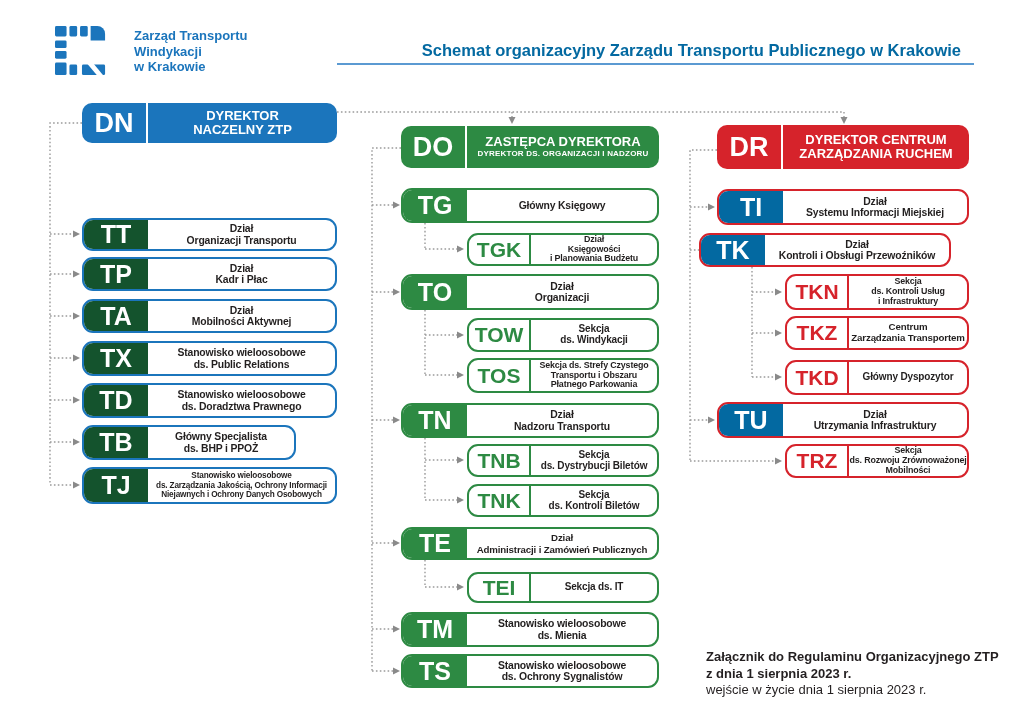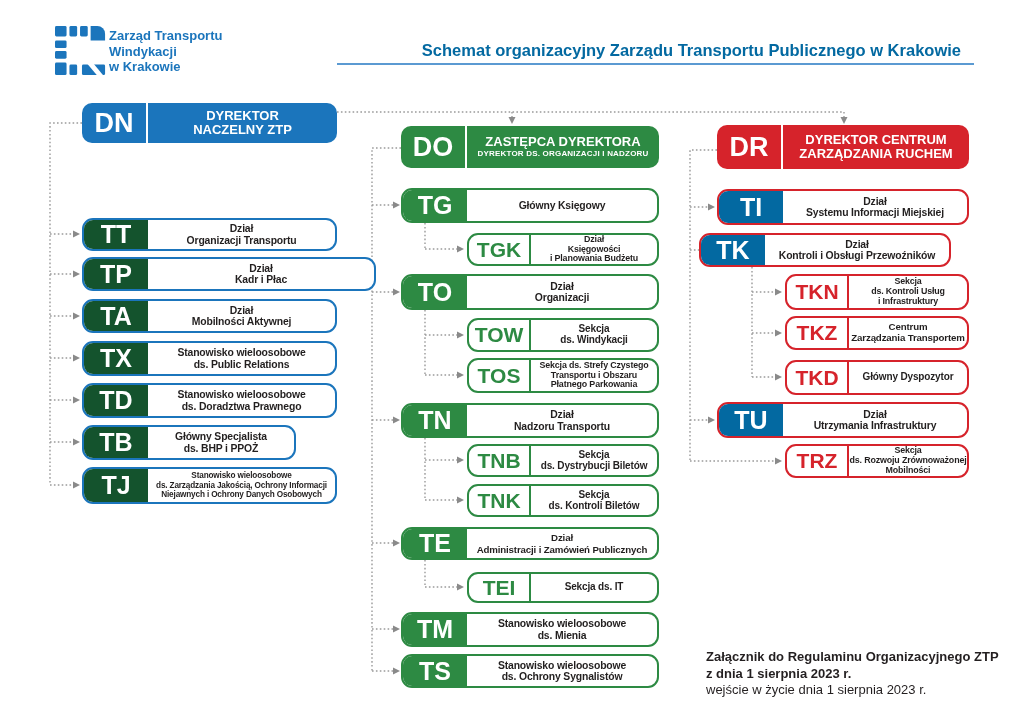--- a/index.html
+++ b/index.html
@@ -1,20 +1,20 @@
 <!DOCTYPE html>
 <html><head>
 <meta charset="utf-8">
 <style>
   *{margin:0;padding:0;box-sizing:border-box}
   html,body{width:1024px;height:726px}
   body{font-family:"Liberation Sans",sans-serif;background:#ffffff;color:#221f1f;overflow:hidden}
   .page{position:relative;width:1024px;height:726px;background:#fff;overflow:hidden}
   .wires{position:absolute;left:0;top:0;z-index:0}
-  .logo{position:absolute;left:55px;top:24px;display:flex;gap:2px;z-index:2}
+  .logo{position:absolute;left:55px;top:24px;display:flex;gap:27px;z-index:2}
   .logo-text{font-size:13px;font-weight:bold;color:#1b75bc;line-height:15.5px;padding-top:4px;white-space:nowrap}
   .title{position:absolute;top:41px;right:63px;font-size:16.5px;font-weight:bold;color:#0369a1;z-index:2;white-space:nowrap}
   .rule{position:absolute;left:337px;top:63px;width:637px;height:2px;background:#5b9ad2;z-index:2}
   .box{position:absolute;display:flex;align-items:stretch;overflow:hidden;z-index:1}
   .head{border-radius:10px;color:#fff}
   .head .code{flex:0 0 66px;display:flex;align-items:center;justify-content:center;font-weight:bold;font-size:27px;border-right:2px solid #fff}
   .head .label{flex:1;display:flex;flex-direction:column;align-items:center;justify-content:center;font-weight:bold;text-align:center}
   .head .t1{font-size:13px;line-height:14.5px;white-space:nowrap}
   .head .t2{font-size:8px;line-height:10px;letter-spacing:.2px;white-space:nowrap}
   .b.head{background:#1b75bc}.g.head{background:#2d8a43}.r.head{background:#d6232b}
@@ -126,21 +126,21 @@
     </div>
   </div>
 
   <div class="box lv1 b" style="left:82px;top:218px;width:255px;height:33px">
     <div class="code">TT</div>
     <div class="lbl">
       <div>Dział</div>
       <div>Organizacji Transportu</div>
     </div>
   </div>
-  <div class="box lv1 b" style="left:82px;top:257px;width:294px;height:34px">
+  <div class="box lv1 b" style="left:82px;top:257px;width:255px;height:34px">
     <div class="code">TP</div>
     <div class="lbl">
       <div>Dział</div>
       <div>Kadr i Płac</div>
     </div>
   </div>
   <div class="box lv1 b" style="left:82px;top:299px;width:255px;height:34px">
     <div class="code">TA</div>
     <div class="lbl">
       <div>Dział</div>

